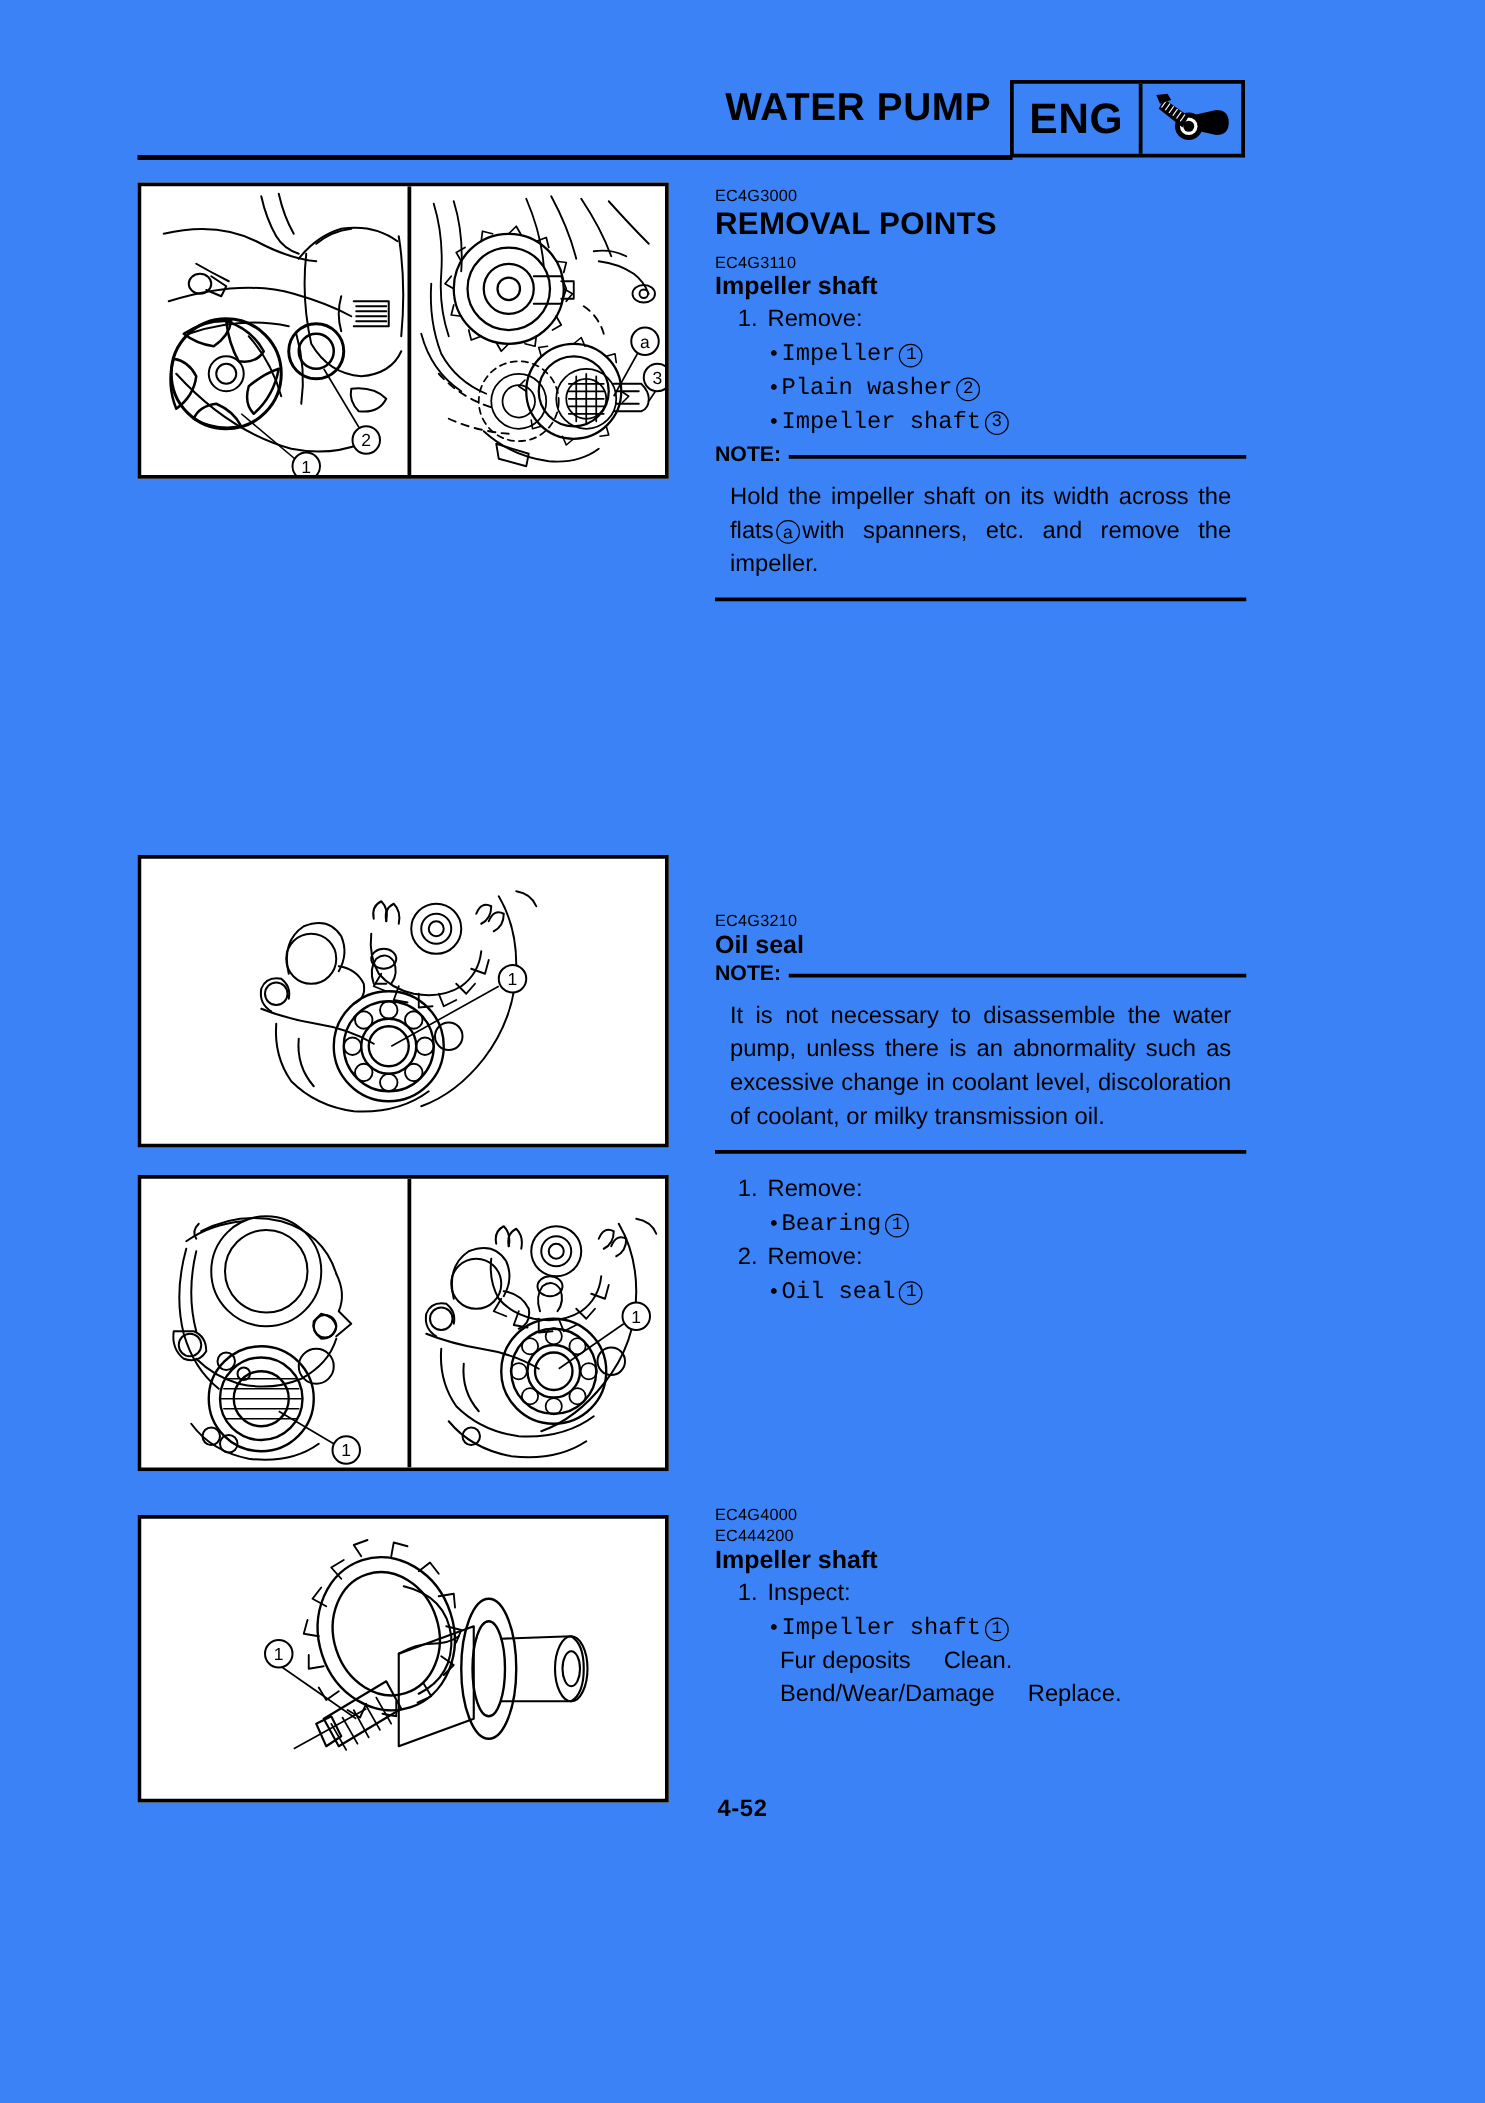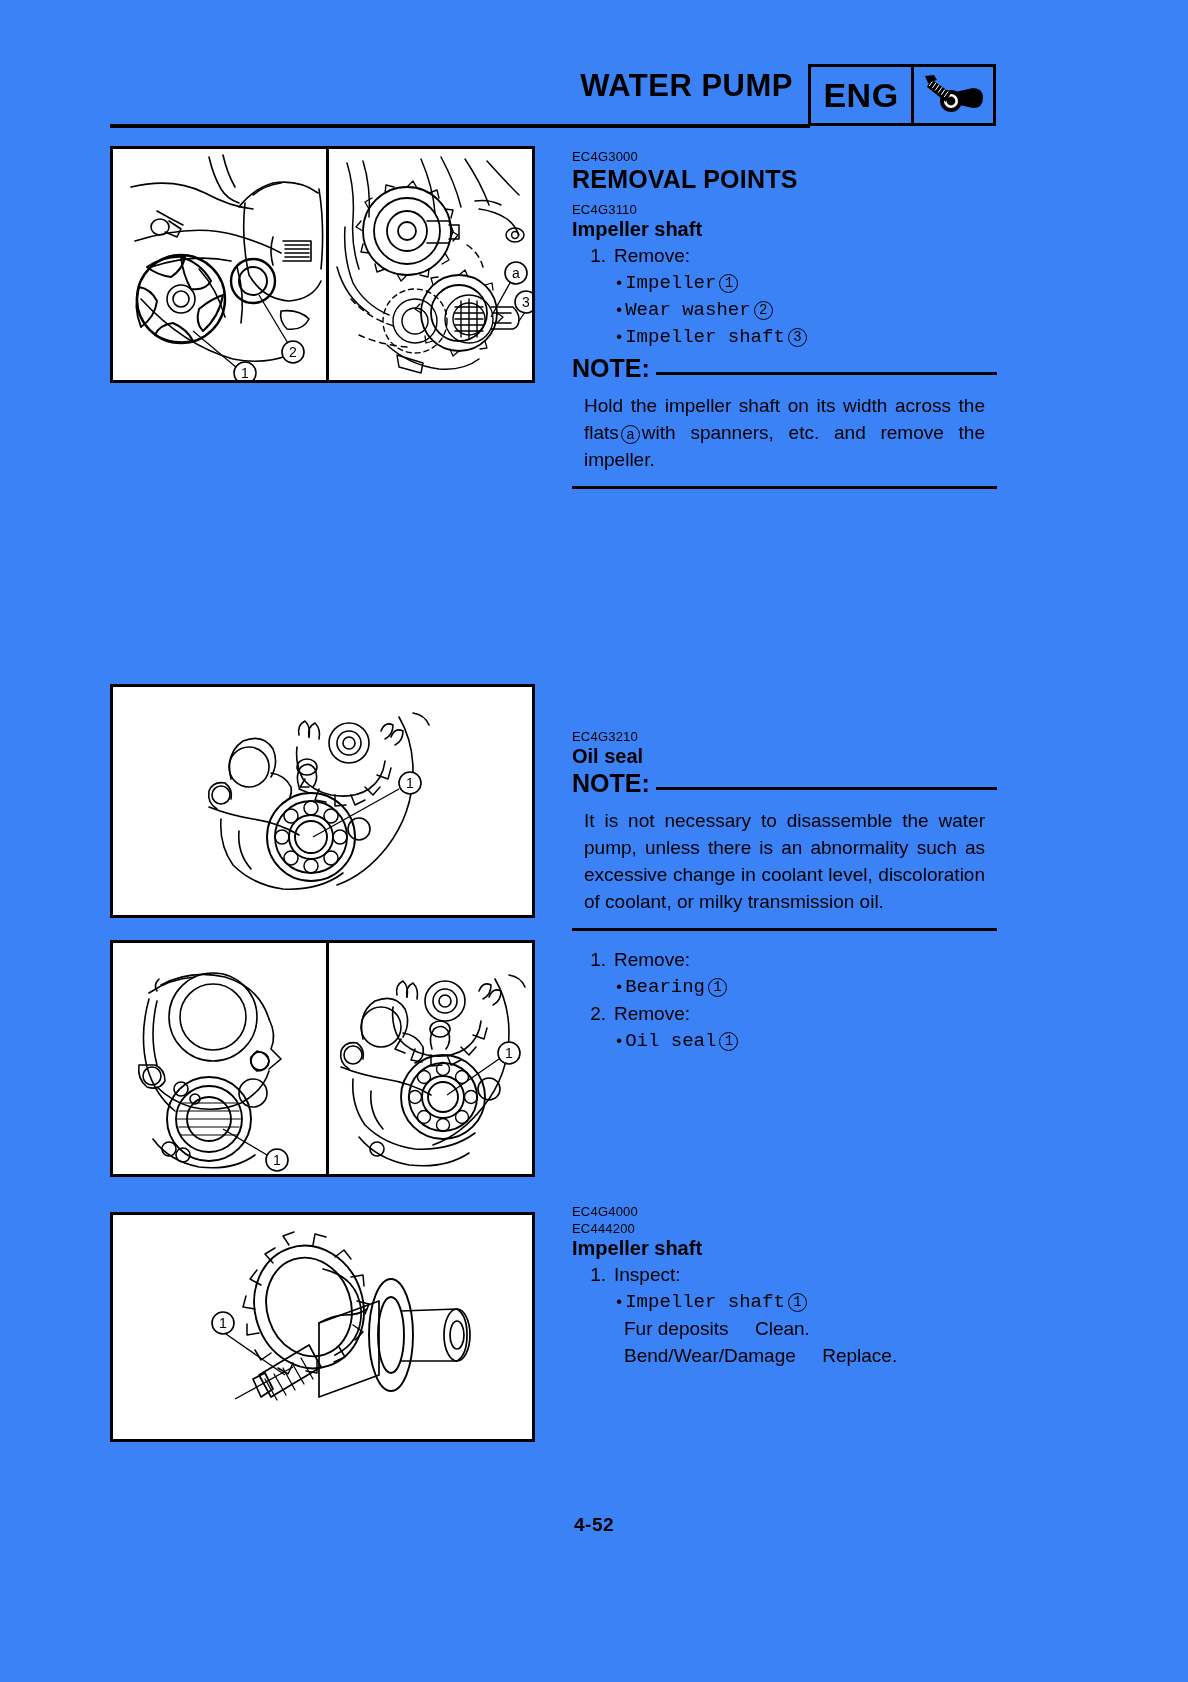--- a/index.html
+++ b/index.html
@@ -111,21 +111,21 @@
     font-size: 20px;
     font-weight: bold;
     margin: 0 0 2px 0;
     line-height: 1.15;
   }
   .noteblock { margin-top: 4px; }
   .note-head {
     position: relative;
     display: flex;
     align-items: flex-end;
-    font-size: 25px;
+    font-size: 17px;
     font-weight: bold;
     line-height: 1.05;
     margin: 2px 0 6px 0;
   }
   .note-head .rule {
     flex: 1;
     height: 3px;
     background: #000;
     margin: 0 0 6px 6px;
   }
@@ -195,21 +195,21 @@
     box-sizing: border-box;
   }
   .cnum.inlinea {
     margin: 0 2px;
     vertical-align: 0px;
   }
 
   .footer {
     position: absolute;
     left: 0;
-    top: 1514px;
+    top: 1437px;
     width: 1188px;
     text-align: center;
     font-size: 19px;
     font-weight: bold;
     letter-spacing: 0.5px;
   }
 </style>
 </head>
 <body>
 
@@ -660,21 +660,21 @@
     <h2 class="sub">Impeller shaft</h2>
 
     <ol class="steps">
       <li>
         <div class="step-line">
           <span class="step-num">1.</span>
           <span>Remove:</span>
         </div>
         <ul class="bullets">
           <li><span>Impeller</span><span class="cnum">1</span></li>
-          <li><span>Wear washer</span><span class="cnum">2</span></li>
+          <li><span>Plain washer</span><span class="cnum">2</span></li>
           <li><span>Impeller shaft</span><span class="cnum">3</span></li>
         </ul>
       </li>
     </ol>
 
     <div class="noteblock">
       <div class="note-head">
         <span>NOTE:</span>
         <span class="rule"></span>
       </div>

